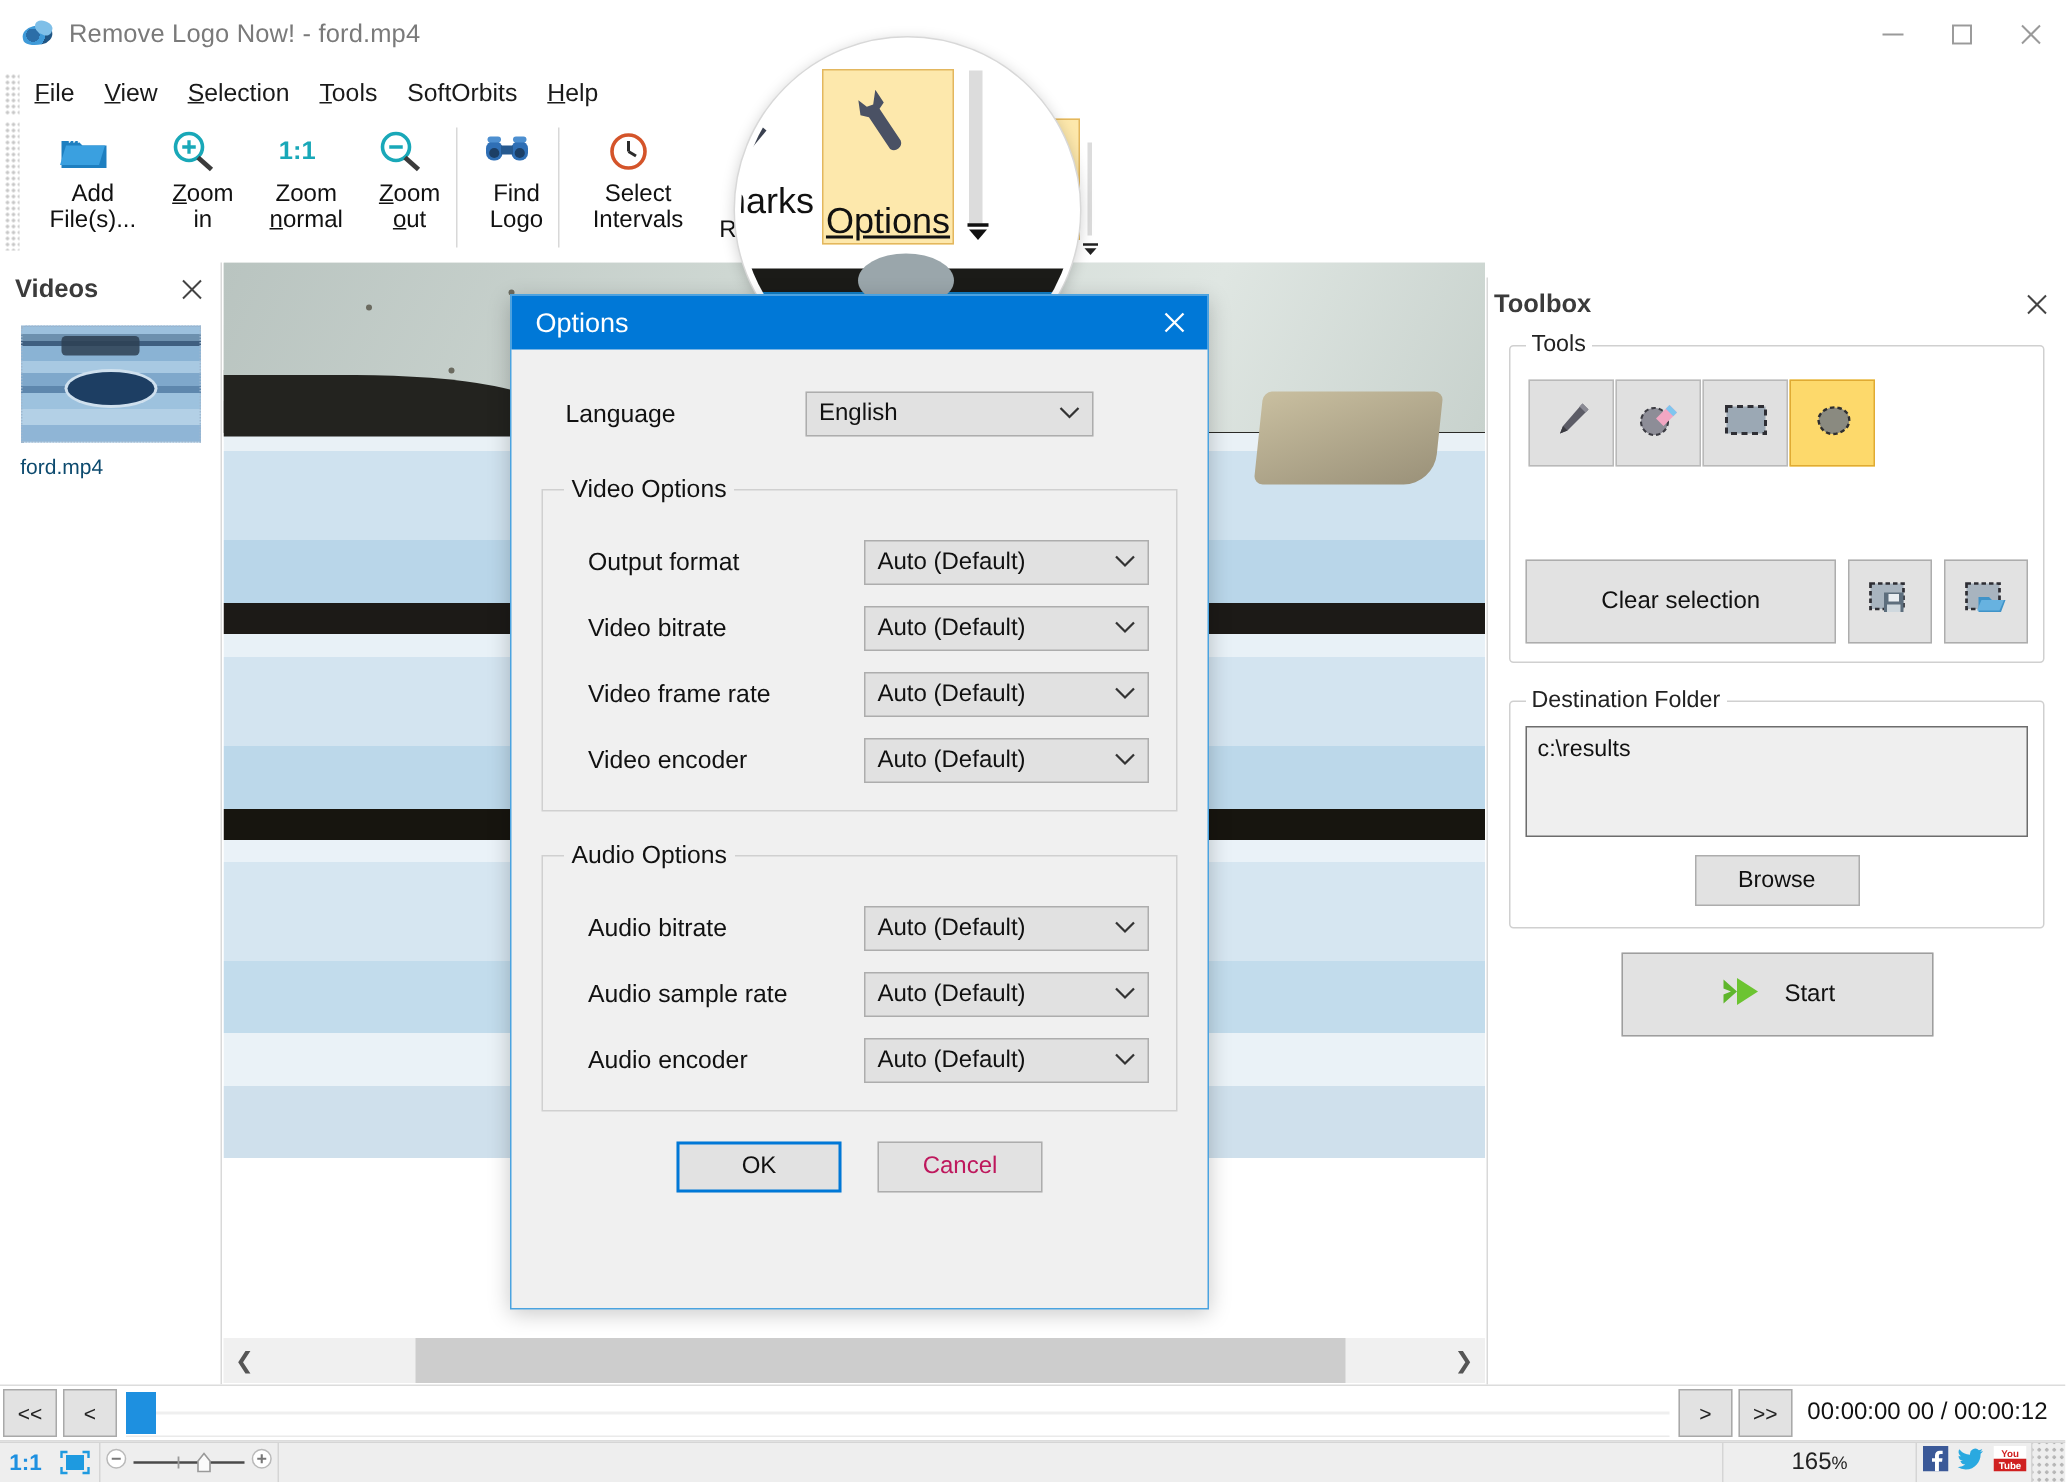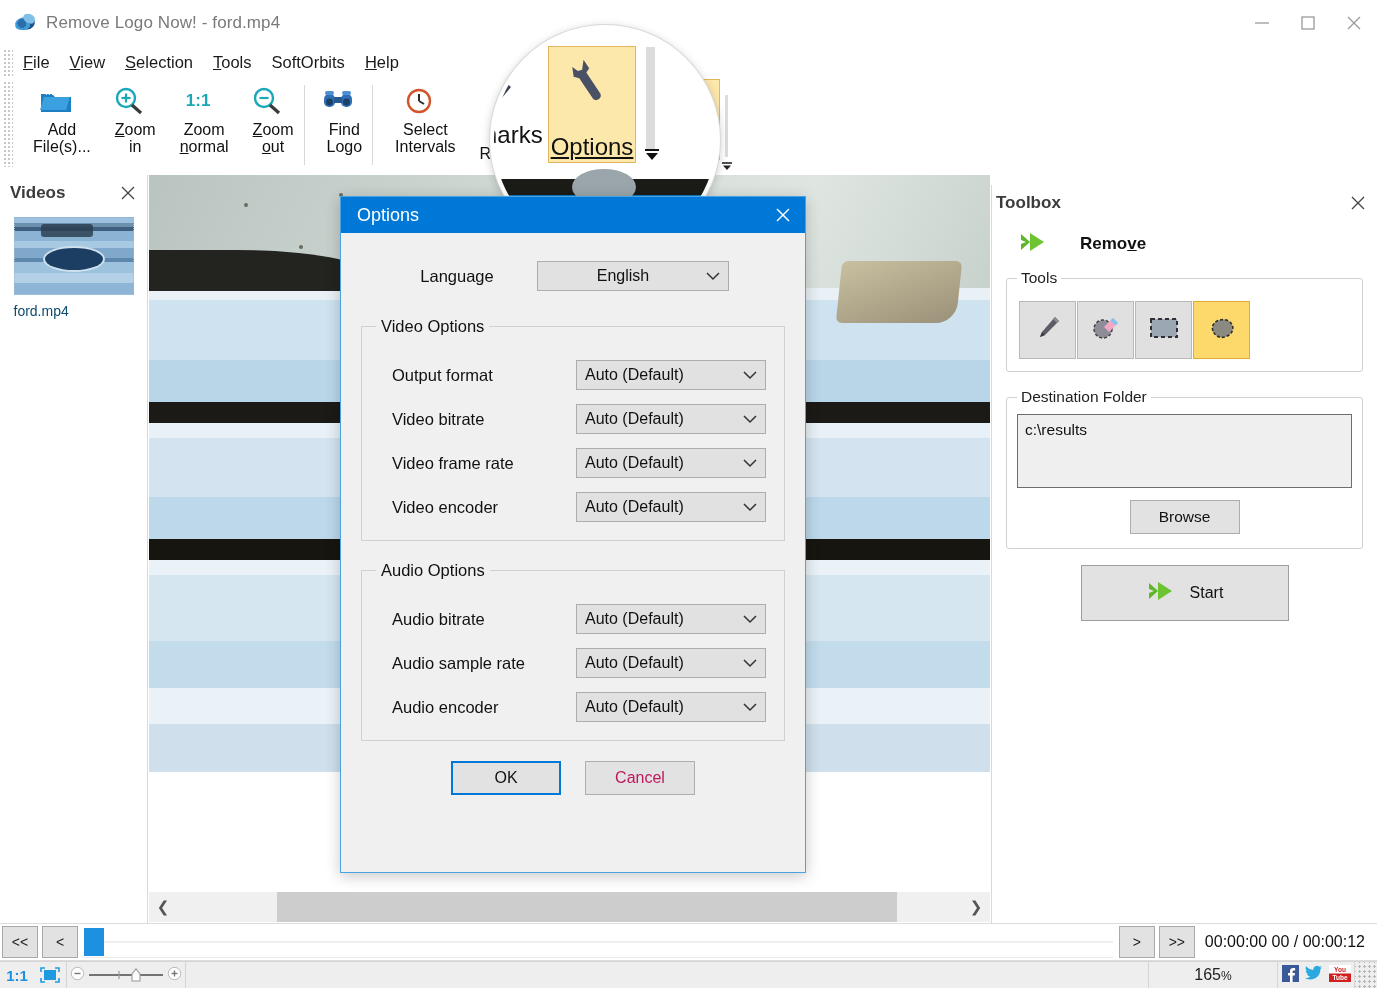--- a/index.html
+++ b/index.html
@@ -324,21 +324,21 @@
   }
   #dlg-title {
     height: 36px; background: #0078d7; display: flex; align-items: center;
     padding-left: 16px; color: #ffffff; font-size: 18px;
   }
   #dlg-x {
     margin-left: auto; width: 44px; height: 36px; display: flex; align-items: center; justify-content: center;
   }
   #dlg-body { padding: 20px 20px 0 20px; }
   .row { display: flex; align-items: center; }
-  .lang-row { margin: 8px 0 26px 16px; text-align: center; }
+  .lang-row { margin: 8px 0 26px 16px; }
   .lang-label { font-size: 16.5px; color: #111; width: 160px; }
   .combo {
     background: #e1e1e1; border: 1px solid #adadad; height: 30px;
     display: flex; align-items: center; padding: 0 8px; font-size: 16px; color: #111;
     position: relative;
   }
   .combo .cv { flex: 1; }
   .combo .chev { margin-left: 6px; }
   .dgrp {
     border: 1px solid #d0d0d0; margin: 0 0 20px; padding: 10px 14px 18px;
@@ -583,29 +583,20 @@
     <div class="panel-head" style="padding-left:4px;">
       <span class="panel-title">Toolbox</span>
       <span class="panel-x">
         <svg width="16" height="16">
             <line x1="2" y1="2" x2="14" y2="14" stroke="#444" stroke-width="1.3"></line>
             <line x1="14" y1="2" x2="2" y2="14" stroke="#444" stroke-width="1.3"></line>
           </svg>
       </span>
     </div>
     <div id="tbx-body">
-      <div id="remove-row">
-        <span>
-          <svg width="36" height="22" viewBox="0 0 36 22">
-            <path d="M3 3 L12 11 L3 19 L3 13 L8 11 L3 9 Z" fill="#5eb62b"></path>
-            <path d="M12 2 L26 11 L12 20 Z" fill="#6cc431"></path>
-          </svg>
-        </span>
-        <span id="remove-lbl">Remo<u>v</u>e</span>
-      </div>
 
       <fieldset class="grp">
         <legend>Tools</legend>
         <div id="tool-row">
           <div class="tool-btn">
             <span>
               <svg width="30" height="30" viewBox="0 0 30 30">
                 <path d="M22 4 L26 8 L12 22 L7 24 L9 19 Z" fill="#5c5c66"></path>
                 <path d="M22 4 L26 8 L24 10 L20 6 Z" fill="#8b8b95"></path>
                 <path d="M7 24 L9 19 L12 22 Z" fill="#3a3a40"></path>
@@ -625,20 +616,44 @@
             <span>
               <svg width="32" height="26" viewBox="0 0 32 26">
                 <rect x="3" y="4" width="26" height="18" fill="#9ba8b4" stroke="#2e2e34" stroke-width="2" stroke-dasharray="4 3"></rect>
               </svg>
             </span>
           </div>
           <div class="tool-btn sel">
             <span>
               <svg width="32" height="28" viewBox="0 0 32 28">
                 <path d="M7 17 C4 10 12 4 20 6 C28 8 29 17 23 21 C17 25 10 24 7 17 Z" fill="#8a8a80" stroke="#2e2e30" stroke-width="1.6" stroke-dasharray="3 2"></path>
+              </svg>
+            </span>
+          </div>
+        </div>
+        <div id="clear-row">
+          <div id="clear-sel">
+            <span>Clear selection</span>
+          </div>
+          <div class="sq-btn">
+            <span>
+              <svg width="30" height="26" viewBox="0 0 30 26">
+                <rect x="2" y="3" width="22" height="17" fill="#a8b4bf" stroke="#2e2e34" stroke-width="1.8" stroke-dasharray="3 2"></rect>
+                <rect x="11" y="9" width="13" height="13" fill="#5d6e7d"></rect>
+                <rect x="14" y="10" width="7" height="5" fill="#e9eef2"></rect>
+                <rect x="13" y="17" width="9" height="5" fill="#cfd8de"></rect>
+              </svg>
+            </span>
+          </div>
+          <div class="sq-btn">
+            <span>
+              <svg width="30" height="26" viewBox="0 0 30 26">
+                <rect x="2" y="3" width="22" height="17" fill="#a8b4bf" stroke="#2e2e34" stroke-width="1.8" stroke-dasharray="3 2"></rect>
+                <path d="M10 12 h7 l2 2 h9 l-3 8 H10 Z" fill="#3f93c8"></path>
+                <path d="M12 14 h15 l-3 7 H9 Z" fill="#67b2e0"></path>
               </svg>
             </span>
           </div>
         </div>
       </fieldset>
 
       <fieldset class="grp">
         <legend>Destination Folder</legend>
         <div id="dest-input">c:\results</div>
         <button id="browse-btn">Browse</button>

